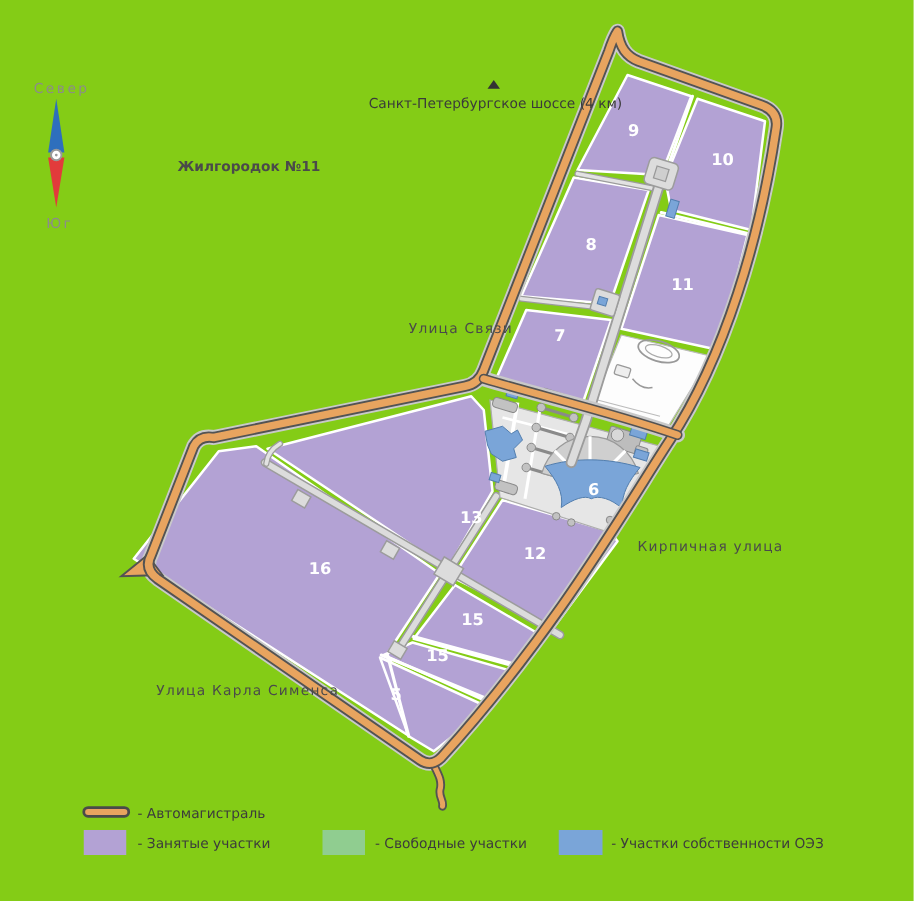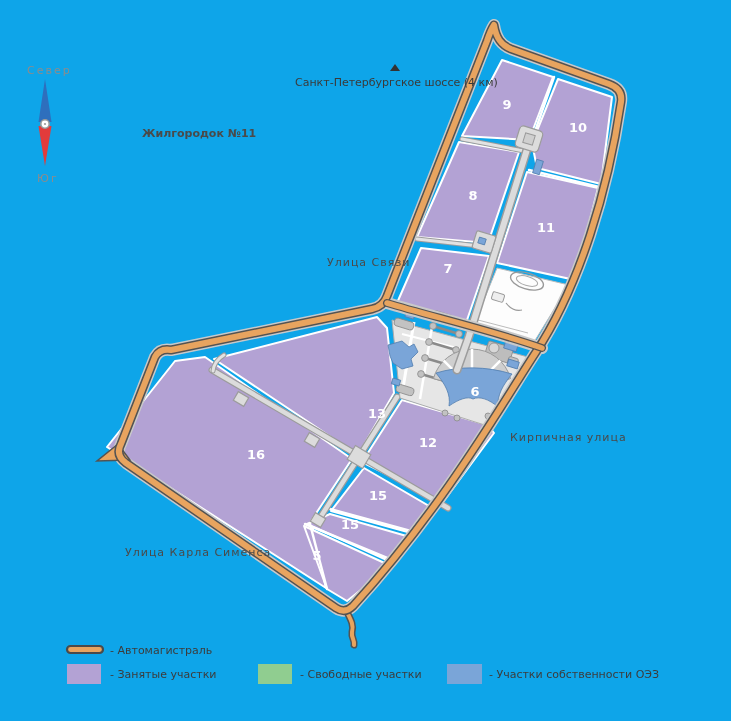--- a/index.html
+++ b/index.html
@@ -1,16 +1,16 @@
 <!DOCTYPE html>
 <html style="--road: #e8a45f; --occupied: #b3a2d4; --free: #90cd90; --oez: #7aa5d8;"><head>
 <meta charset="utf-8">
 <style>
   html,body{margin:0;padding:0;background:#fff;}
-  .screen{position:relative;width:731px;height:721px;background:#0ea5e9;overflow:hidden;
+  .screen{position:relative;width:731px;height:721px;background:#84cc16;overflow:hidden;
           font-family:"DejaVu Sans","Liberation Sans",sans-serif;}
   svg{display:block;}
   .plot{fill:var(--occupied,#b3a2d4);stroke:#ffffff;stroke-width:2;stroke-linejoin:round;}
   .plot-num{font-size:13px;font-weight:bold;fill:#ffffff;text-anchor:middle;}
   .street-label{font-size:11px;fill:#4a4a4a;letter-spacing:1px;}
   .district-label{font-size:11px;font-weight:bold;fill:#4a4a4a;}
   .hwy-label{font-size:11px;fill:#3a3a3a;}
   .compass-label{font-size:11px;fill:#8c8c8c;letter-spacing:2px;}
   .halo{fill:none;stroke:#c9c9c9;stroke-width:12;stroke-linecap:round;stroke-linejoin:round;}
   .casing{fill:none;stroke:#535353;stroke-width:9;stroke-linecap:round;stroke-linejoin:round;}

